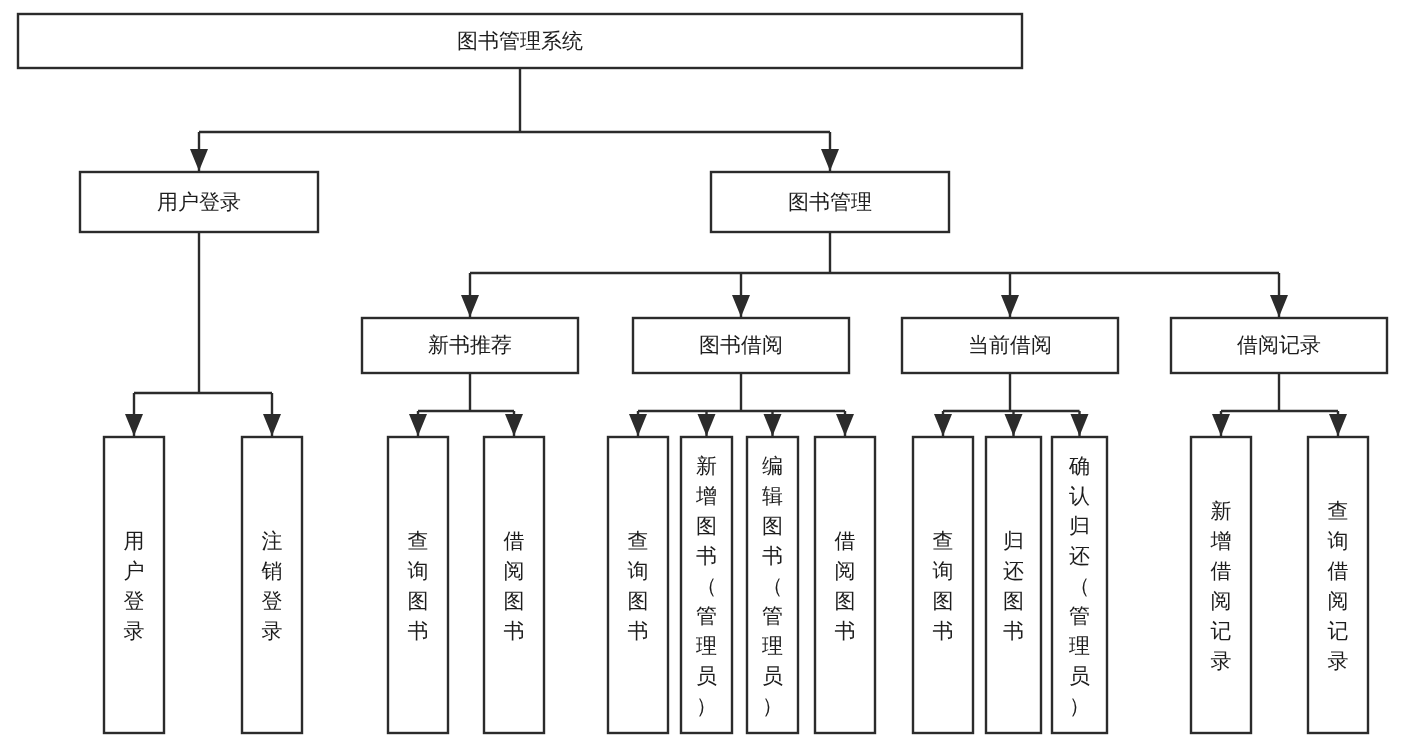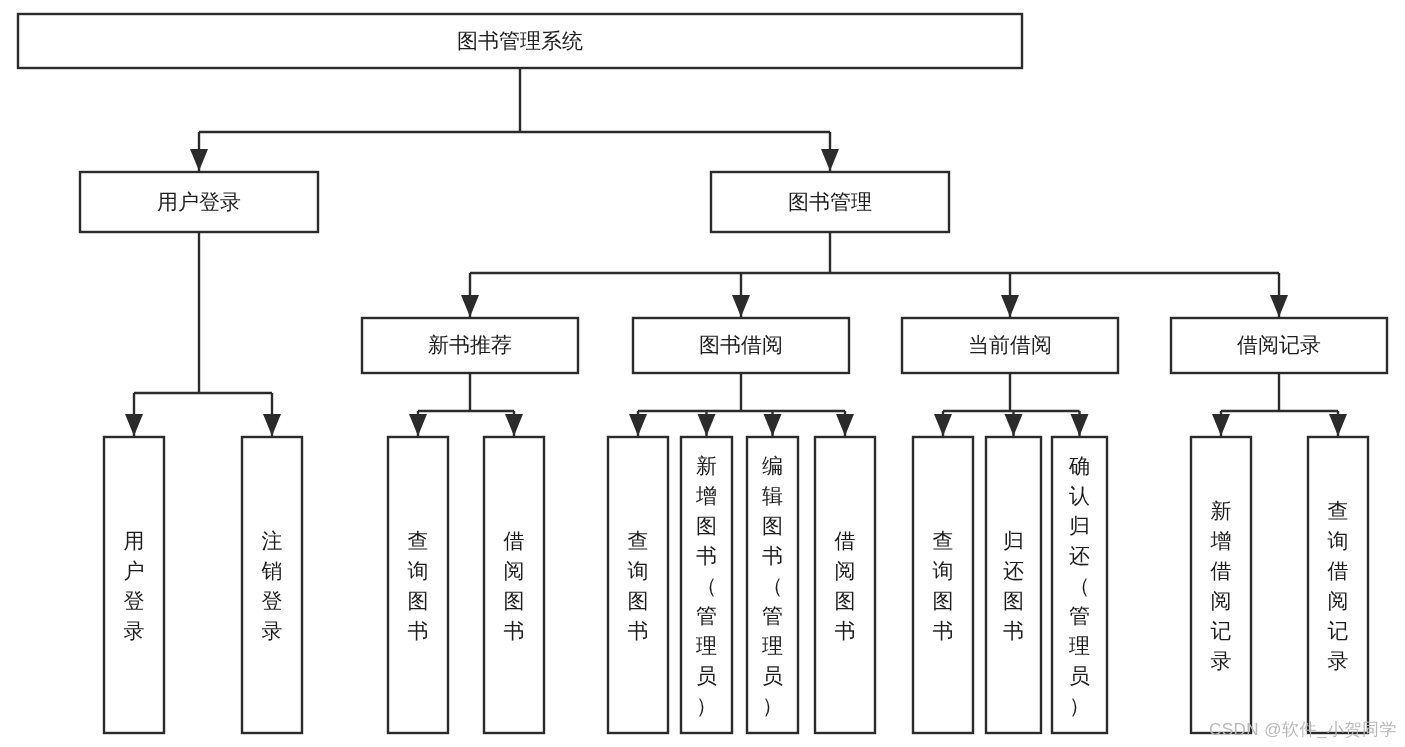--- a/index.html
+++ b/index.html
@@ -200,14 +200,13 @@
         <g>
           <rect x="1191" y="437" width="60" height="296" class="node-box"></rect>
           <text x="1221" y="518.4" font-size="21" text-anchor="middle" fill="#1d1d1d" font-family="&quot;Liberation Sans&quot;,&quot;DejaVu Sans&quot;,sans-serif"><tspan x="1221" dy="0">新</tspan><tspan x="1221" dy="30">增</tspan><tspan x="1221" dy="30">借</tspan><tspan x="1221" dy="30">阅</tspan><tspan x="1221" dy="30">记</tspan><tspan x="1221" dy="30">录</tspan></text>
         </g>
         <g>
           <rect x="1308" y="437" width="60" height="296" class="node-box"></rect>
           <text x="1338" y="518.4" font-size="21" text-anchor="middle" fill="#1d1d1d" font-family="&quot;Liberation Sans&quot;,&quot;DejaVu Sans&quot;,sans-serif"><tspan x="1338" dy="0">查</tspan><tspan x="1338" dy="30">询</tspan><tspan x="1338" dy="30">借</tspan><tspan x="1338" dy="30">阅</tspan><tspan x="1338" dy="30">记</tspan><tspan x="1338" dy="30">录</tspan></text>
         </g>
       </g>
   </svg>
-  <div class="watermark-text">CSDN @软件_小贺同学</div>
 </div>
 
 </body></html>

